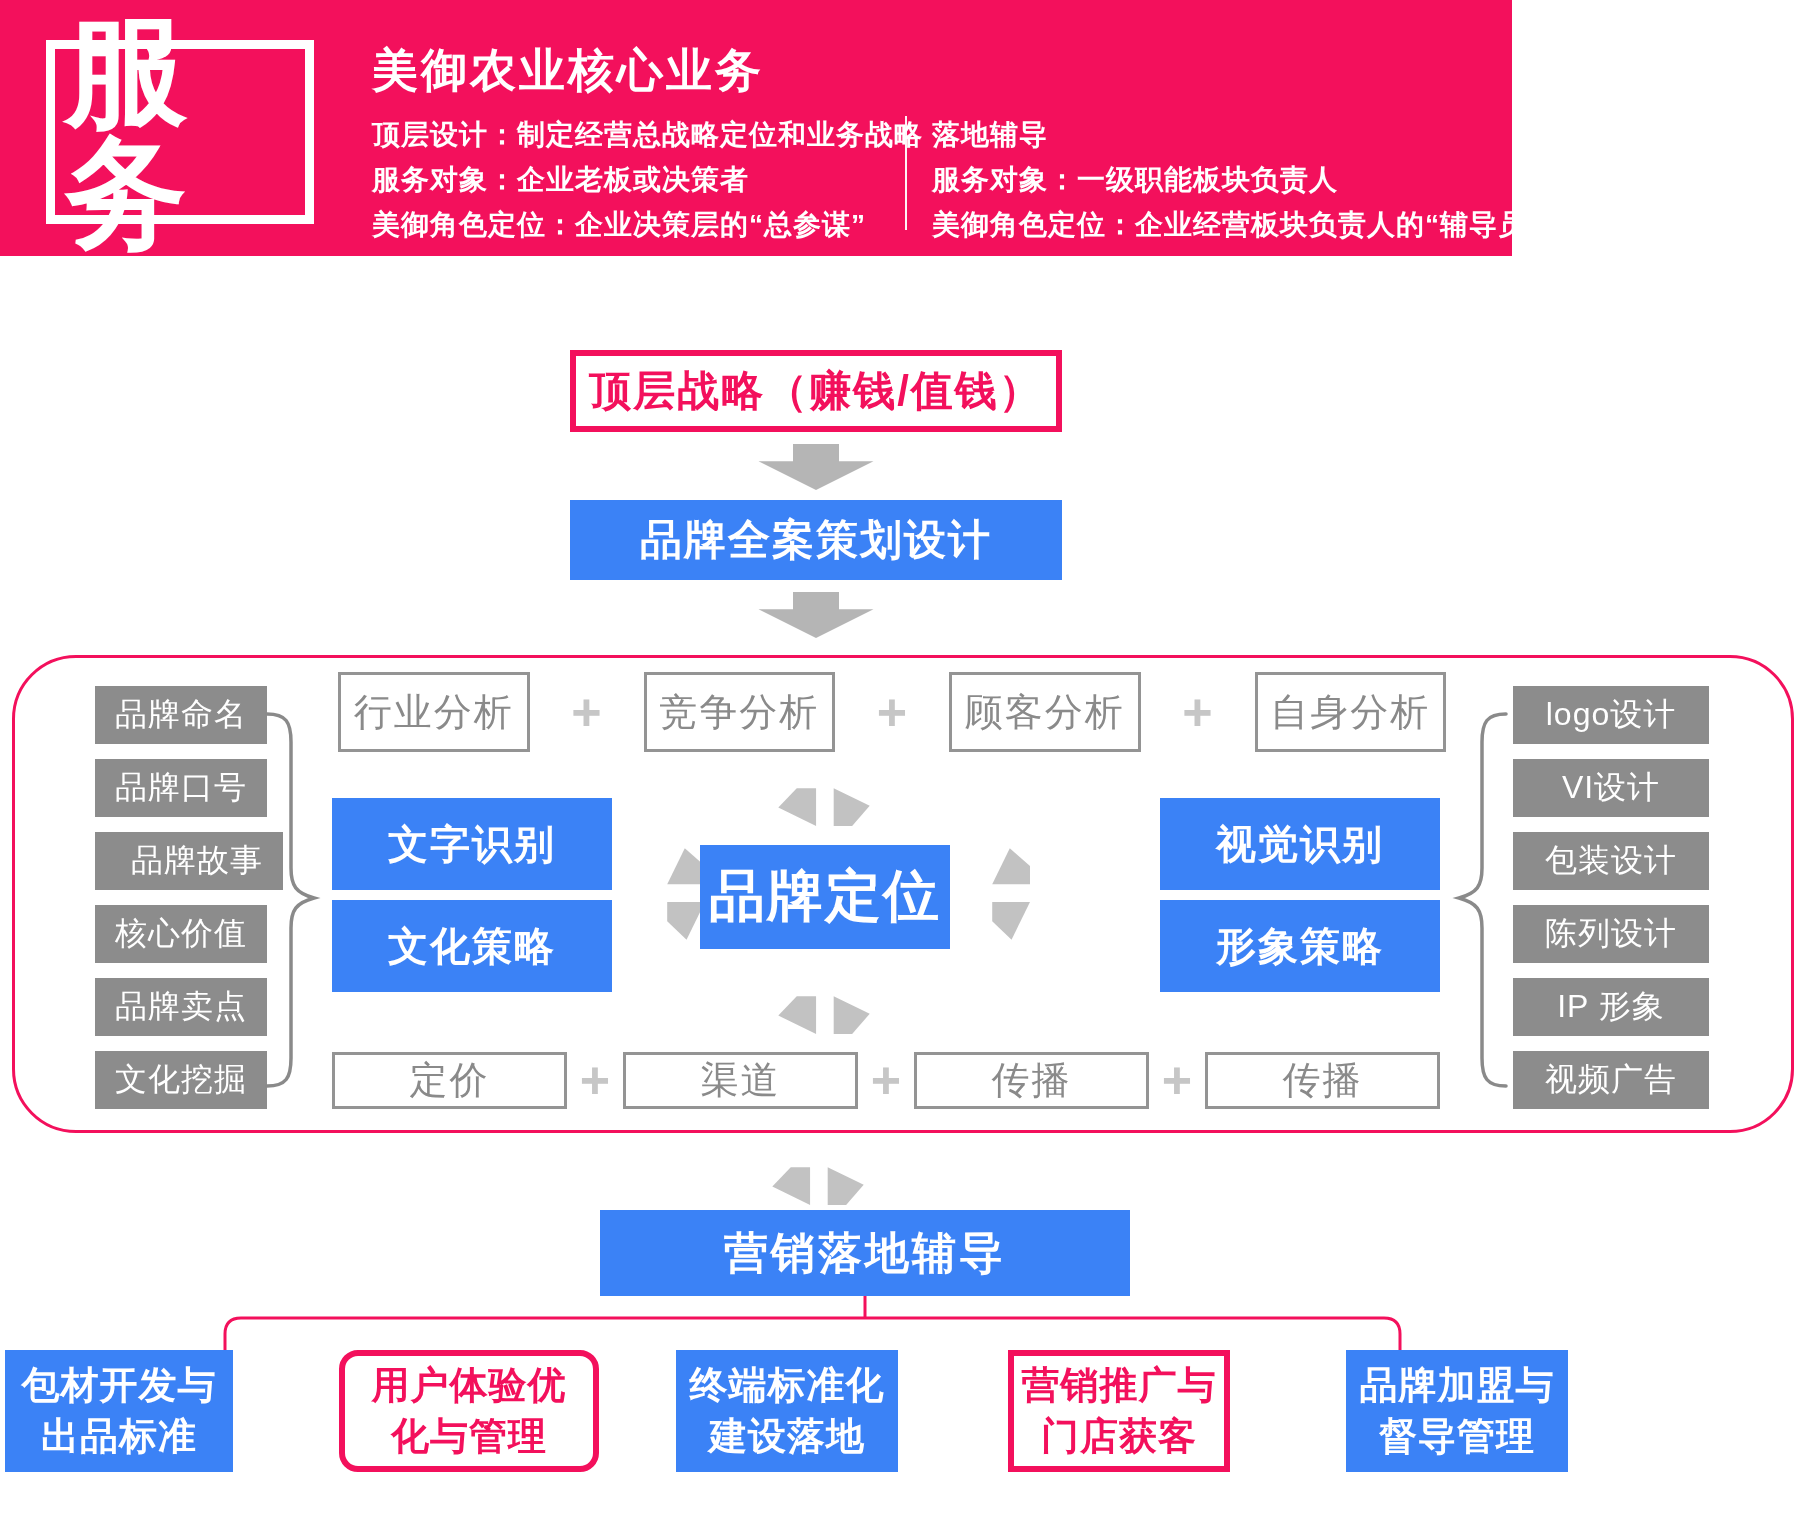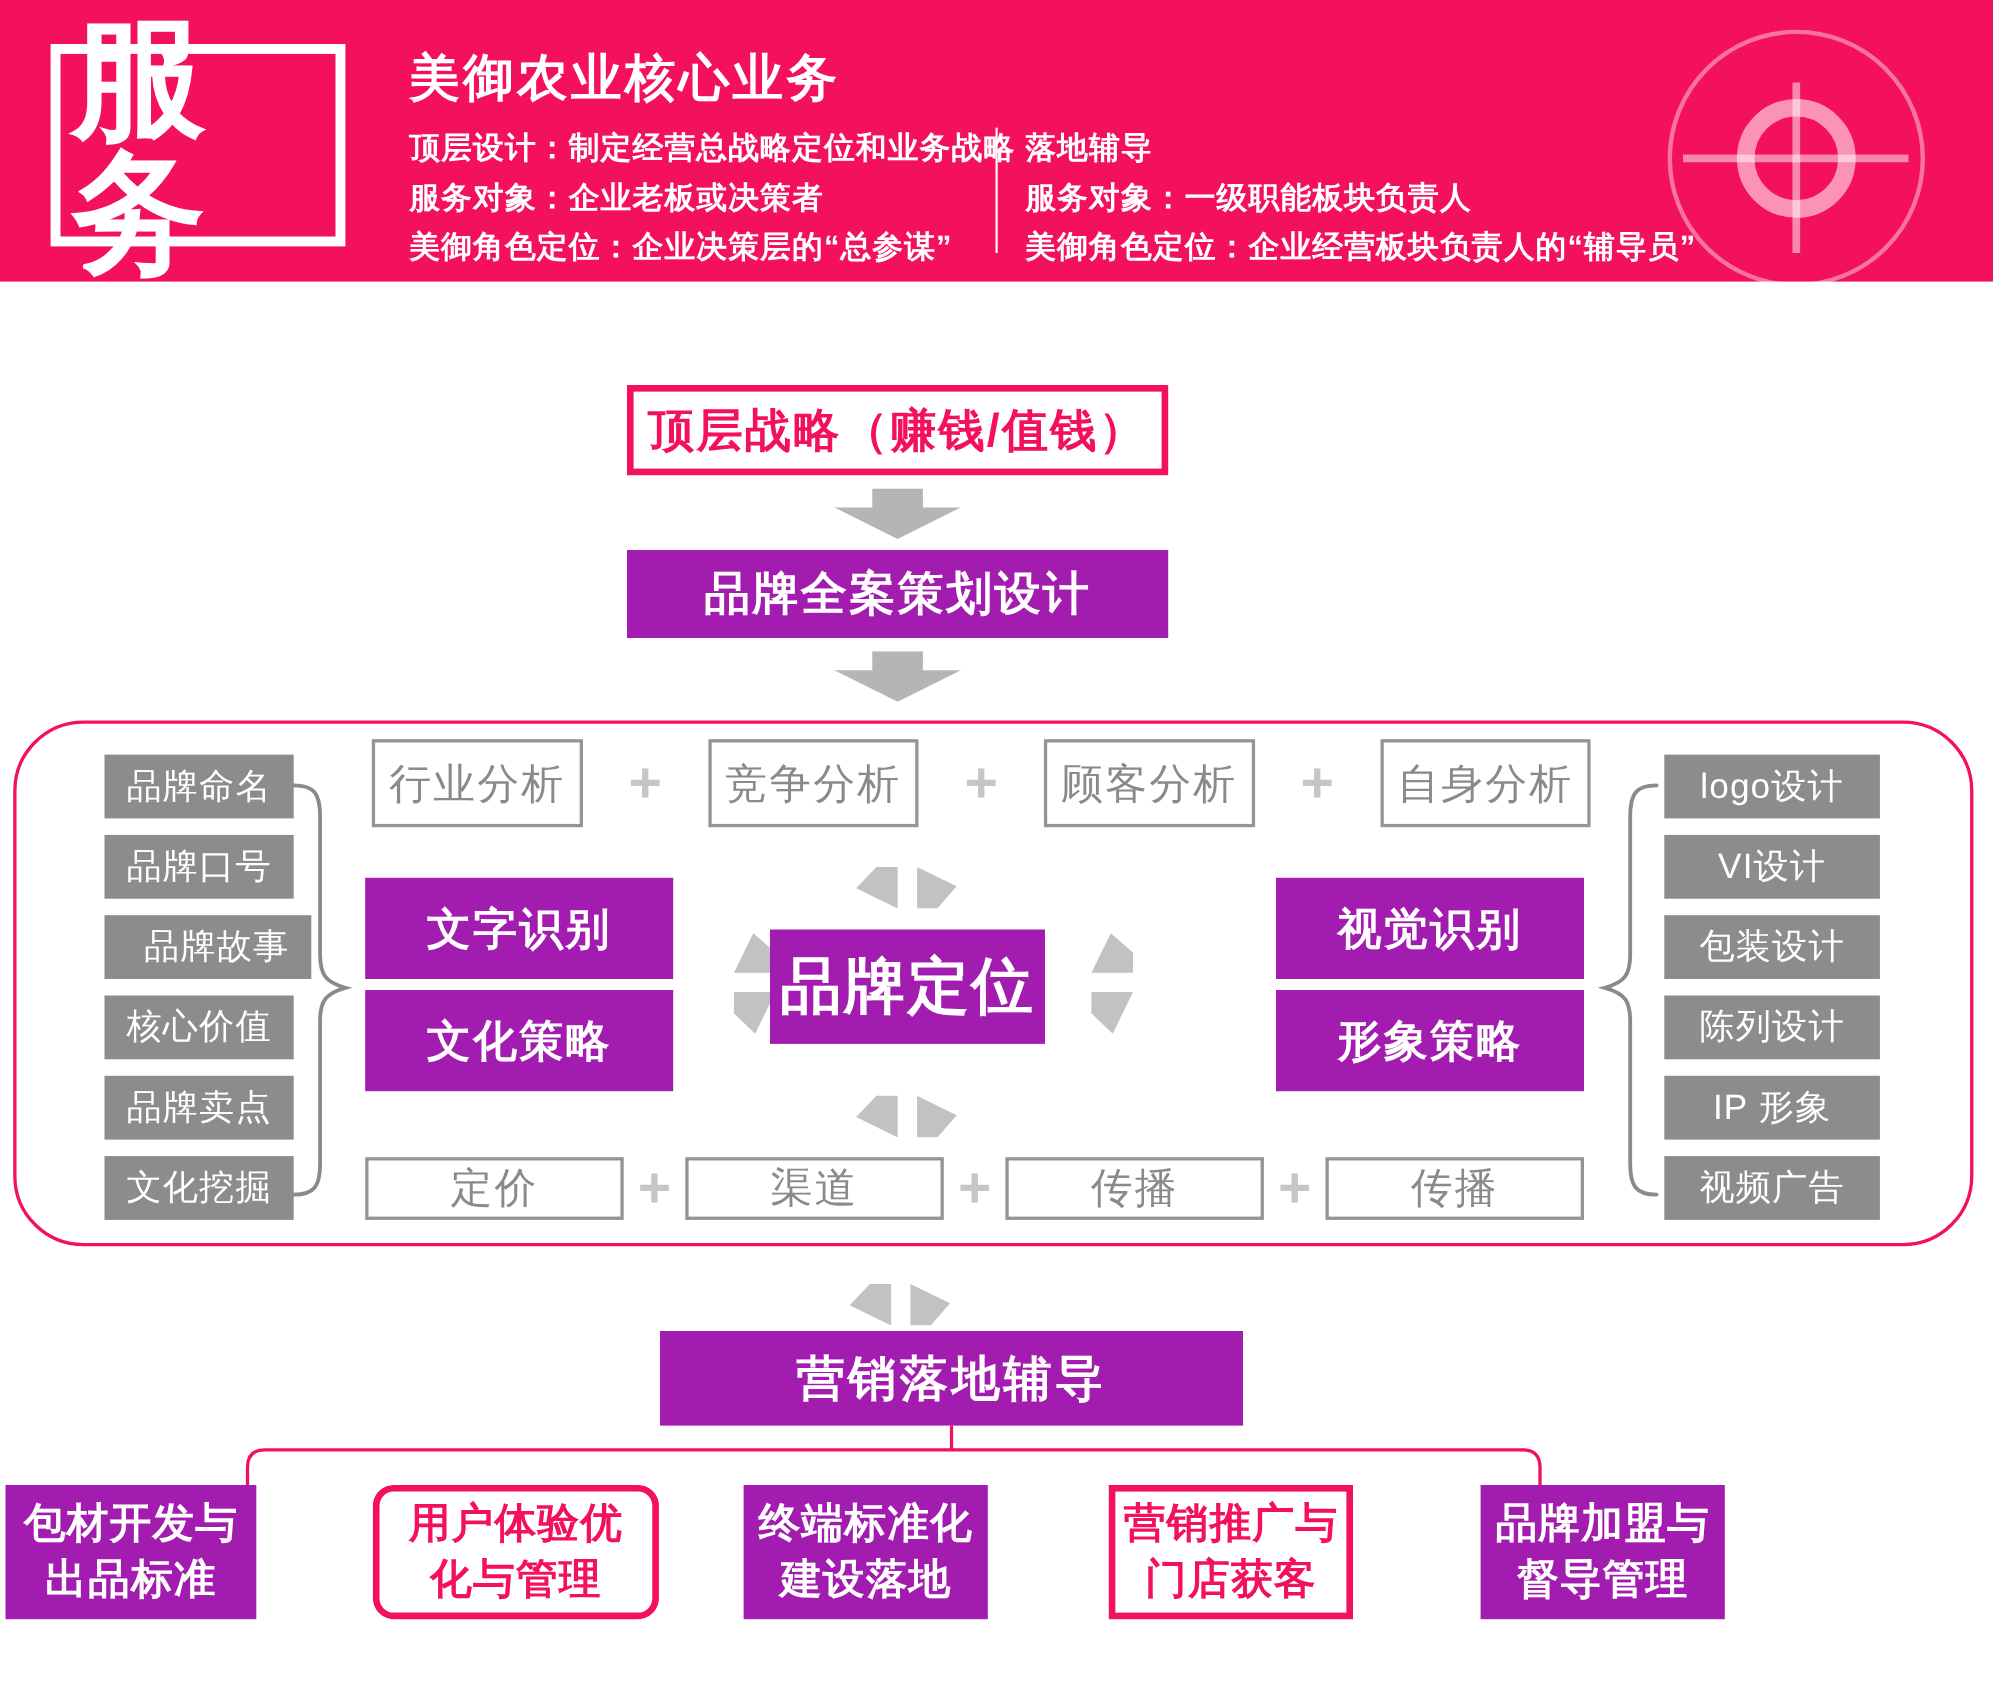--- a/index.html
+++ b/index.html
@@ -1,30 +1,30 @@
 <!DOCTYPE html>
 <html><head>
 <meta charset="utf-8">
 <style>
   html,body{margin:0;padding:0;background:#fff;}
   body{font-family:"Liberation Sans","DejaVu Sans",sans-serif;}
   .stage{position:relative;width:1812px;height:1532px;background:#fff;overflow:hidden;}
   .abs{position:absolute;}
   .fc{display:flex;align-items:center;justify-content:center;}
   
-  .header{left:0;top:0;width:1812px;height:256px;background:#F3105C;color:#fff;}
+  .header{left:0;top:0;width:1512px;height:256px;background:#F3105C;color:#fff;}
   .badge{left:46px;top:40px;width:268px;height:184px;border:9px solid #fff;box-sizing:border-box;}
   .badge-label{font-size:122px;font-weight:bold;letter-spacing:10px;padding-left:10px;line-height:1;}
   .h-title{left:372px;top:40px;font-size:46px;font-weight:bold;letter-spacing:3px;}
   .info{font-size:28px;font-weight:600;line-height:45px;letter-spacing:1px;white-space:nowrap;}
   .info-left{left:372px;top:112px;}
   .info-right{left:932px;top:112px;}
   .h-divider{left:905px;top:116px;width:2px;height:114px;background:rgba(255,255,255,.95);}
   
-  .pink-fill{background:#a21caf;color:#fff;}
+  .pink-fill{background:#3b82f6;color:#fff;}
   .pink-outline{background:#fff;border:6px solid #F3105C;color:#F3105C;box-sizing:border-box;}
   .gray-fill{background:#8C8C8C;color:#fff;}
   .gray-outline{background:#fff;border:3px solid #949494;color:#8A8A8A;box-sizing:border-box;}
   .flow-big{font-size:42px;font-weight:bold;letter-spacing:2px;}
   .matrix-frame{left:12px;top:655px;width:1782px;height:478px;border:3px solid #F3105C;border-radius:64px;box-sizing:border-box;}
   .side-item{width:172px;height:58px;font-size:32px;font-weight:500;letter-spacing:1px;}
   .side-item-r{width:196px;height:58px;font-size:32px;font-weight:500;letter-spacing:1px;}
   .cell-row{display:flex;align-items:stretch;}
   .cell{flex:1;font-size:38px;font-weight:500;display:flex;align-items:center;justify-content:center;letter-spacing:2px;}
   .plus{width:56px;display:flex;align-items:center;justify-content:center;font-size:52px;font-weight:bold;color:#C6C6C6;}

